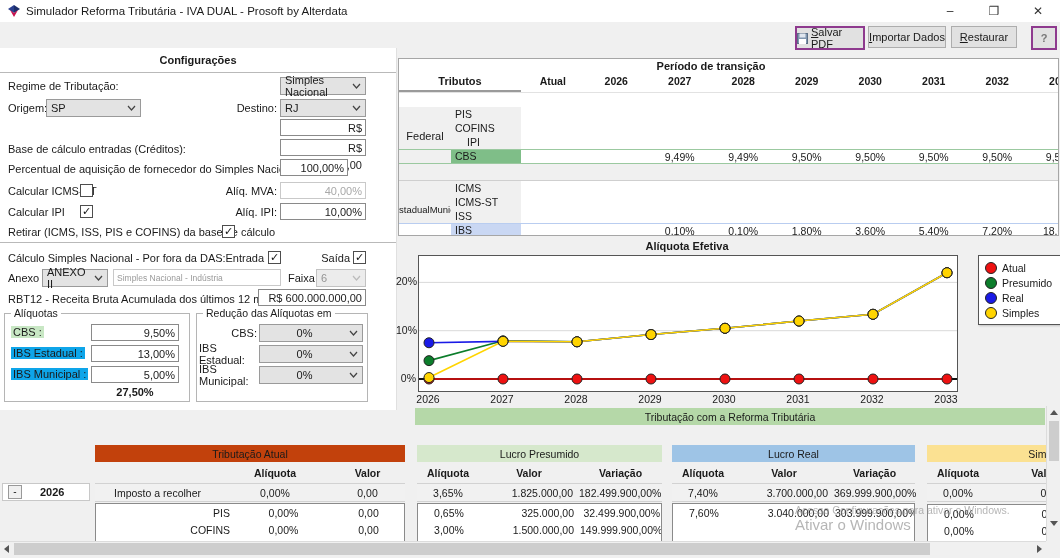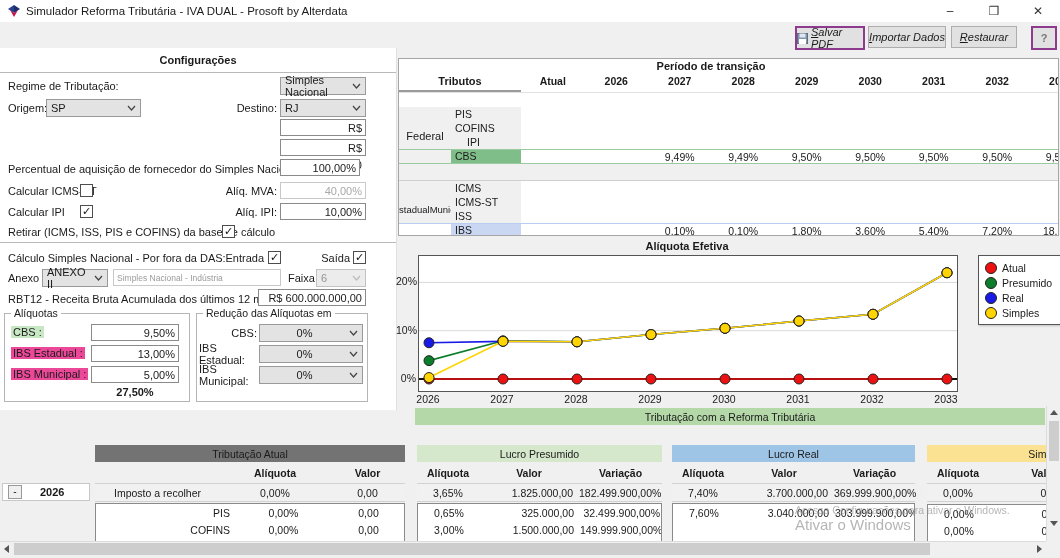--- a/index.html
+++ b/index.html
@@ -6,40 +6,40 @@
   body{width:1060px;height:558px;position:relative;font-family:"Liberation Sans",sans-serif;
        background:#f0f0f0;color:#1a1a1a;font-size:11px;overflow:hidden;}
   .abs{position:absolute;}
   
   .titlebar{left:0;top:0;width:1060px;height:22px;background:#ffffff;display:flex;align-items:center;}
   .titlebar .ttl{margin-left:6px;font-size:11.5px;}
   .winbtns{position:absolute;right:0;top:0;height:22px;display:flex;}
   .wbtn{width:44px;height:22px;display:flex;align-items:center;justify-content:center;color:#333;font-size:12px;}
   
   .btn{background:#e1e1e1;border:1px solid #adadad;height:20px;display:flex;align-items:center;justify-content:center;font-size:11px;cursor:default;}
-  .btn .lbl{display:block;font-style:italic;}
+  .btn .lbl{display:block;}
   .btn .lbl::first-letter{text-decoration:underline;}
   .btn.purple{border:2px solid #8e3a8e;}
   
   .panel{left:0;top:48px;width:396px;height:362px;background:#ffffff;border-right:1px solid #e0e0e0;}
   .ptitle{font-weight:bold;text-align:center;width:100%;top:6px;}
   .hr{height:1px;background:#b9b9b9;left:0;width:396px;}
   .frow{height:20px;display:flex;align-items:center;}
   .flabel{white-space:nowrap;}
   .inp{border:1px solid #8a8a8a;background:#fff;height:17px;line-height:17px;text-align:right;padding:0 3px;font-size:11px;box-sizing:border-box;}
   .inp.dis{color:#a9a9a9;border-color:#c9c9c9;}
   .combo{border:1px solid #9a9a9a;background:#e3e3e3;height:18px;box-sizing:border-box;display:flex;align-items:center;justify-content:space-between;padding:0 4px;font-size:11px;}
   .combo.dis{color:#949494;background:#ececec;border-color:#c2c2c2;}
   .chev{width:9px;height:6px;flex:none;margin-left:4px;}
   .cb{width:13px;height:13px;border:1px solid #4d4d4d;background:#fff;box-sizing:border-box;display:inline-flex;align-items:center;justify-content:center;font-size:11px;color:#111;flex:none;}
   .cb.checked::after{content:"\2713";margin-top:-1px;}
   .grp{border:1px solid #b5b5b5;background:#fff;box-sizing:border-box;}
   .grp .legend{position:absolute;top:-7px;left:6px;background:#fff;padding:0 3px;font-size:10.5px;}
   .hl-green{background:#c8e7c4;padding:0 2px;}
-  .hl-blue{background:#ec4899;padding:0 2px;}
+  .hl-blue{background:#0ea5e9;padding:0 2px;}
   
   .ttable{left:398px;top:58px;width:661px;height:178px;background:#fff;border:1px solid #a6a6a6;overflow:hidden;box-sizing:border-box;}
   .ycols{display:flex;position:absolute;left:122px;top:0;height:100%;}
   .ycell{width:63.5px;flex:none;text-align:center;font-size:10.5px;line-height:inherit;}
   .trow{position:absolute;left:0;width:720px;display:flex;align-items:center;}
   .namecell{width:70px;padding-left:4px;box-sizing:border-box;flex:none;font-size:10.5px;}
   .graycols{position:absolute;left:0;width:122px;background:#f0f0f0;}
   
   .axlab{position:absolute;font-size:10.5px;text-align:right;}
   .xlab{position:absolute;font-size:10.5px;text-align:center;width:34px;}
@@ -127,26 +127,29 @@
   </div>
   <div class="abs combo" style="left:280px;top:51px;width:86px">
     <span>RJ</span>
     <svg class="chev" viewBox="0 0 9 6">
         <polyline points="1,1 4.5,5 8,1" fill="none" stroke="#444" stroke-width="1.2"></polyline>
       </svg>
   </div>
 
   <div class="abs inp" style="left:280px;top:71px;width:86px">R$ 50.000.000,00</div>
 
+  <div class="abs frow" style="left:8px;top:91px">
+      <span class="flabel">Base de cálculo entradas (Créditos):</span>
+    </div>
   <div class="abs inp" style="left:280px;top:91px;width:86px">R$ 10.000.000,00</div>
 
   <div class="abs frow" style="left:8px;top:111px">
       <span class="flabel">Percentual de aquisição de fornecedor do Simples Nacional:</span>
     </div>
-  <div class="abs inp" style="left:280px;top:111px;width:80px">100,00%</div>
+  <div class="abs inp" style="left:280px;top:111px;width:68px">100,00%</div>
 
   <div class="abs frow" style="left:8px;top:133px">
       <span class="flabel">Calcular ICMS-ST</span>
     </div>
   <div class="abs cb" style="left:80px;top:136px"></div>
   <div class="abs frow" style="left:225px;top:133px;width:52px;justify-content:flex-end">
       <span class="flabel">Alíq. MVA:</span>
     </div>
   <div class="abs inp dis" style="left:280px;top:134px;width:86px">40,00%</div>
 
@@ -396,21 +399,21 @@
   </div>
 </div>
 
 <div class="abs" style="left:415px;top:408px;width:630px;height:17px;background:#b5d8a8;display:flex;align-items:center;justify-content:center;font-size:10.5px">Tributação com a Reforma Tributária</div>
 
 <div class="abs" style="left:2px;top:483px;width:88px;height:18px;background:#fff;border:1px solid #c8c8c8;box-sizing:border-box;display:flex;align-items:center">
   <div style="width:12px;height:12px;border:1px solid #999;background:#f0f0f0;margin-left:5px;display:flex;align-items:center;justify-content:center;font-size:10px;line-height:10px">-</div>
   <span style="font-weight:bold;margin-left:18px">2026</span>
 </div>
 
-<div class="abs bhdr" style="left:95px;top:445px;width:310px;background:#737373">Tributação Atual</div>
+<div class="abs bhdr" style="left:95px;top:445px;width:310px;background:#c2410c">Tributação Atual</div>
 <div class="abs colhdr" style="left:95px;top:465px;width:310px;grid-template-columns:125px 110px 75px">
   <div></div>
   <div>Alíquota</div>
   <div>Valor</div>
 </div>
 <div class="abs mainrow" style="left:95px;top:483px;width:310px;grid-template-columns:125px 110px 75px">
   <div class="tcenter">Imposto a recolher</div>
   <div class="tcenter">0,00%</div>
   <div class="tcenter">0,00</div>
 </div>

